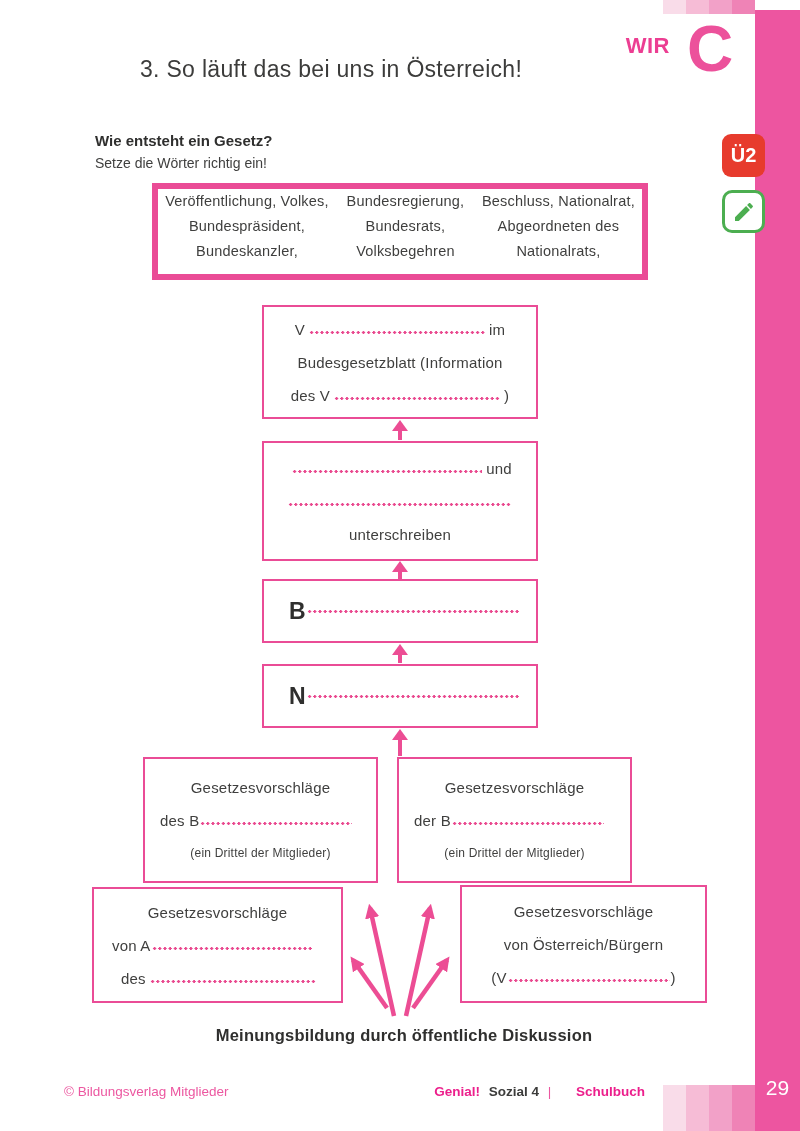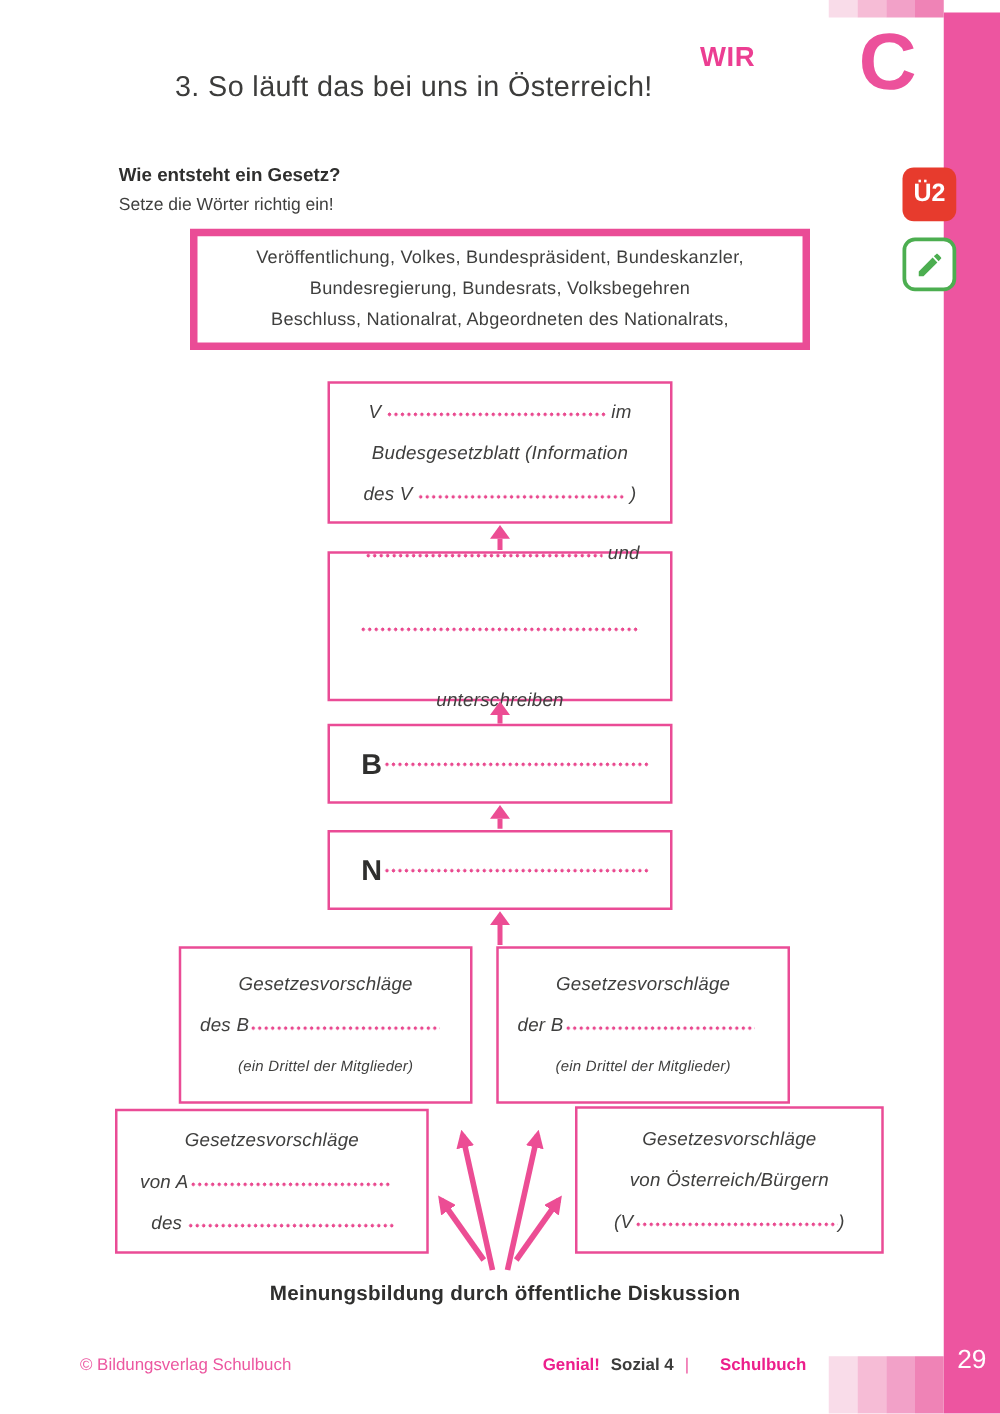--- a/index.html
+++ b/index.html
@@ -6,46 +6,46 @@
   .page {
     position:relative; width:800px; height:1131px; background:#ffffff;
     font-family:"Liberation Sans","DejaVu Sans",sans-serif; color:#3F3F3E; overflow:hidden;
   }
   
   .sidebar { position:absolute; left:755px; top:10px; width:45px; height:1121px; background:#ED55A0; }
   .grad-sq { position:absolute; }
   .page-number { position:absolute; left:755px; top:1076px; width:45px; text-align:center;
     color:#ffffff; font-weight:normal; font-size:21px; }
   
-  .brand-wir { position:absolute; left:560px; top:33px; width:110px; 
+  .brand-wir { position:absolute; left:560px; top:33px; width:110px; text-align:right;
     color:#EC3E92; font-weight:bold; font-size:22px; letter-spacing:0.5px; }
   .section-letter { position:absolute; left:687px; top:14px; color:#EC519B;
     font-weight:bold; font-size:64px; line-height:1.1; }
   .page-title { position:absolute; left:140px; top:56px; width:600px; 
     font-size:23px; font-weight:500; color:#3C3C3B; letter-spacing:0.3px; }
   .question { position:absolute; left:95px; top:132px; font-size:15px; font-weight:bold; color:#2F2F2E; }
   .instruction { position:absolute; left:95px; top:155px; font-size:14px; color:#3F3F3E; }
   
   .badge-u2 { position:absolute; left:722px; top:134px; width:43px; height:43px; background:#E73B2D;
     border-radius:9px; color:#fff; font-weight:bold; font-size:20px;
     display:flex; align-items:center; justify-content:center; }
   .badge-pencil { position:absolute; left:722px; top:190px; width:43px; height:43px; background:#fff;
     border:3px solid #4CAE50; border-radius:10px; box-sizing:border-box;
     display:flex; align-items:center; justify-content:center; }
   
   .word-bank { position:absolute; left:152px; top:183px; width:496px; height:97px;
     border:6px solid #EA4C96; box-sizing:border-box; background:#fff;
-    display:flex; flex-direction:column; justify-content:center; text-align:center;
+    display:flex; justify-content:center; text-align:center;
     font-size:14.5px; line-height:25px; letter-spacing:0.2px; }
   
   .flowbox { position:absolute; background:#fff; border:2px solid #EA4C96; box-sizing:border-box;
     font-size:15px; letter-spacing:0.2px; }
   .center-col { display:flex; flex-direction:column; justify-content:center; }
   .tc { text-align:center; }
-  .line { line-height:33px; white-space:nowrap;font-style:italic; }
+  .line { line-height:33px; white-space:nowrap; }
   .dots { display:inline-block; height:5px; margin:0 4px;
     background-image:radial-gradient(circle,#E9498F 1.3px, transparent 1.6px);
     background-size:5.2px 5px; background-repeat:repeat-x; background-position:0 60%; }
   .big-letter { font-weight:bold; font-size:23px; color:#2F2F2E; }
   .small-note { font-size:12px; }
   
   .uparrow { position:absolute; left:391px; width:18px; display:flex; flex-direction:column; align-items:center; }
   .uparrow .head { width:0; height:0; border-left:8px solid transparent; border-right:8px solid transparent;
     border-bottom:11px solid #EC4D94; }
   .uparrow .stem { width:4.5px; background:#EC4D94; flex:1; }
@@ -102,21 +102,21 @@
     <div class="line"><span>V</span><span class="dots" style="width:176px;"></span><span>im</span></div>
     <div class="line">Budesgesetzblatt (Information</div>
     <div class="line"><span>des V</span><span class="dots" style="width:166px;"></span><span>)</span></div>
   </div>
 
   <div class="uparrow" style="top:420px;height:20px;">
       <div class="head"></div>
       <div class="stem"></div>
     </div>
 
-  <div class="flowbox center-col tc" style="left:262px;top:441px;width:276px;height:120px;gap:26px;">
+  <div class="flowbox center-col tc" style="left:262px;top:441px;width:276px;height:120px;">
     <div class="line"><span class="dots" style="width:190px;"></span><span>und</span></div>
     <div class="line"><span class="dots" style="width:224px;"></span></div>
     <div class="line">unterschreiben</div>
   </div>
 
   <div class="uparrow" style="top:561px;height:18px;">
       <div class="head"></div>
       <div class="stem"></div>
     </div>
 
@@ -171,21 +171,21 @@
       </marker>
     </defs>
     <line x1="52" y1="112" x2="18" y2="64" stroke="#EC4D94" stroke-width="4.5" marker-end="url(#ah)"></line>
     <line x1="59" y1="120" x2="35" y2="12" stroke="#EC4D94" stroke-width="4.5" marker-end="url(#ah)"></line>
     <line x1="71" y1="120" x2="95" y2="12" stroke="#EC4D94" stroke-width="4.5" marker-end="url(#ah)"></line>
     <line x1="78" y1="112" x2="112" y2="64" stroke="#EC4D94" stroke-width="4.5" marker-end="url(#ah)"></line>
   </svg>
 
   <div class="caption">Meinungsbildung durch öffentliche Diskussion</div>
 
-  <div class="copyright">© Bildungsverlag Schulbuch</div>
+  <div class="copyright">© Bildungsverlag Mitglieder</div>
   <div class="footer-right">
     <span class="fr-pink">Genial!</span>
     <span class="fr-dark">Sozial 4</span>
     <span class="fr-sep">|</span>
     <span class="fr-pink">Schulbuch</span>
   </div>
 
 </div>
 
 </body></html>

